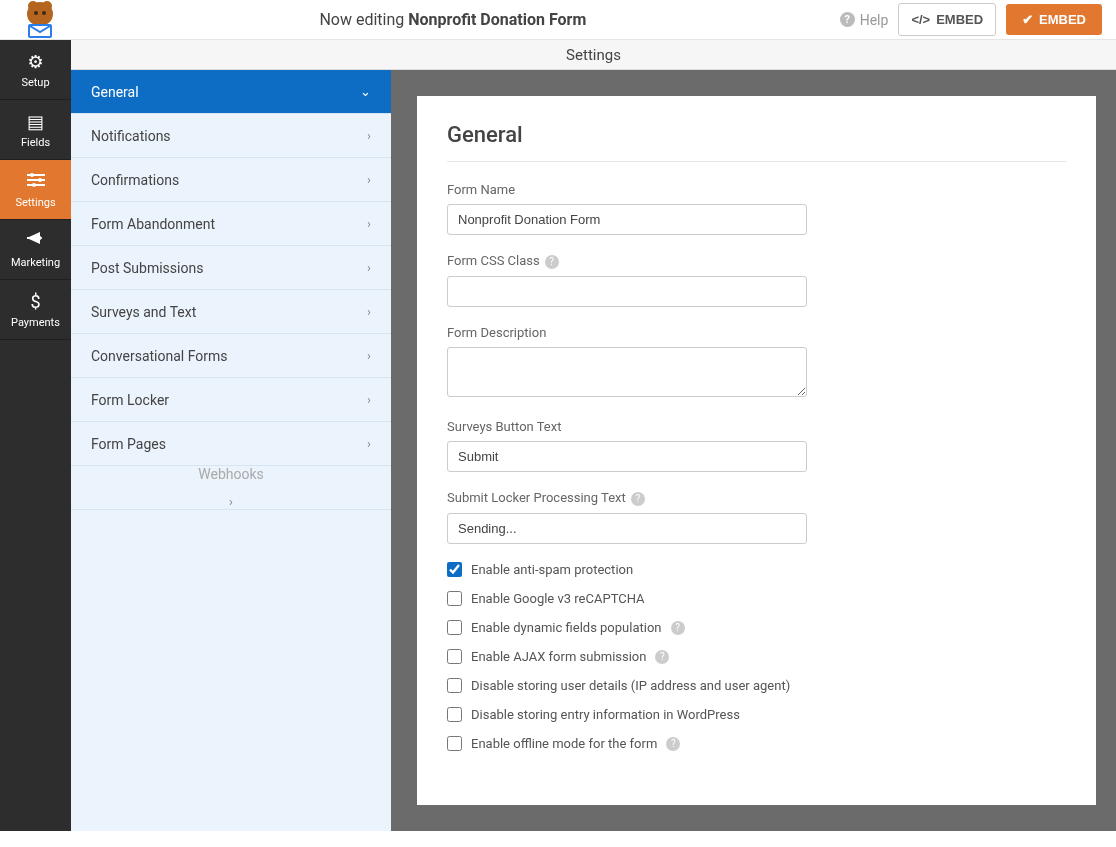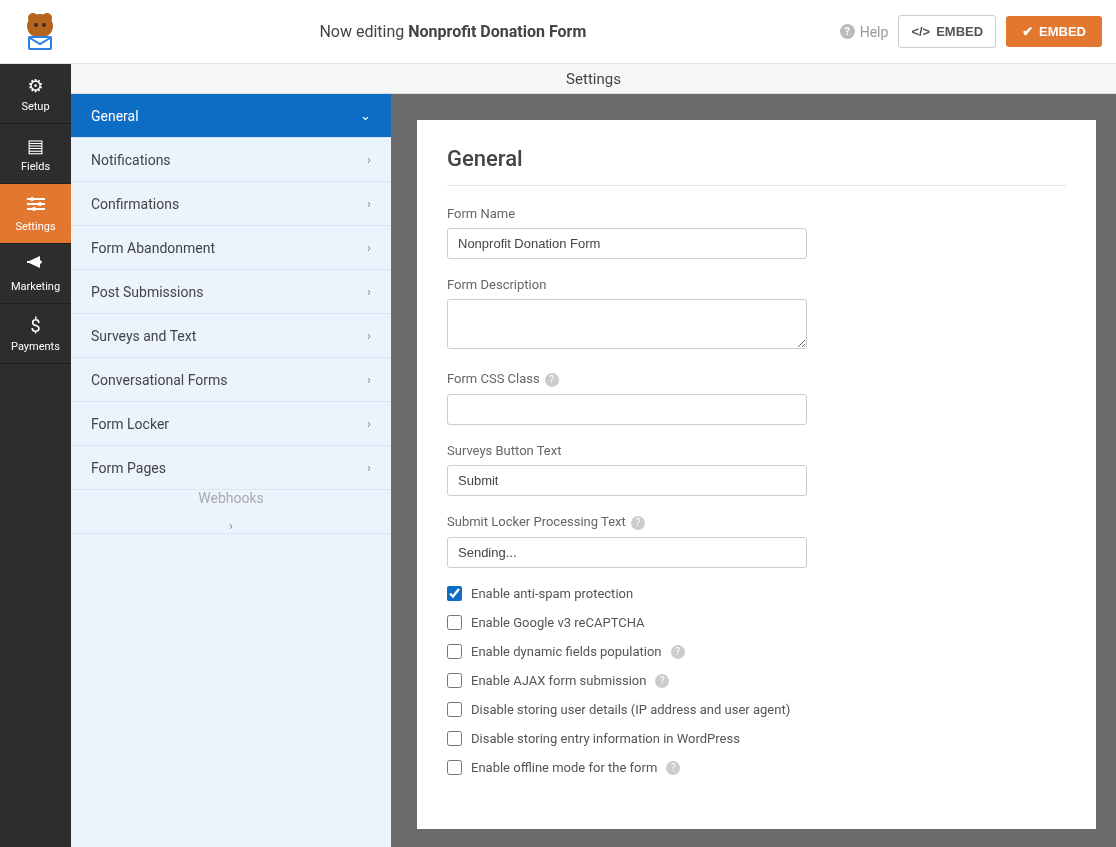--- a/index.html
+++ b/index.html
@@ -1,18 +1,18 @@
 <!DOCTYPE html>
 <html><head>
 <meta charset="utf-8">
 <style>
 * { box-sizing: border-box; margin: 0; padding: 0; }
 body { font-family: -apple-system, BlinkMacSystemFont, "Segoe UI", Roboto, Arial, sans-serif; background: #fff; width: 1116px; height: 847px; overflow: hidden; }
 
-.topbar { height: 64px; border-bottom: 1px solid #e5e5e5; display: flex; align-items: center; padding: 17px 14px; }
+.topbar { height: 40px; border-bottom: 1px solid #e5e5e5; display: flex; align-items: center; padding: 17px 14px; }
 .logo { width: 52px; height: 44px; display:flex; align-items:center; justify-content:center; }
 .top-center { flex: 1; text-align: center; color: #444; font-size: 16px; }
 .top-center .bold { font-weight: 700; }
 .top-right { display: flex; align-items: center; gap: 10px; }
 .help { color: #999; font-size: 14px; display:flex; align-items:center; gap:5px; cursor:pointer; }
 .help .qicon { width:15px; height:15px; border-radius:50%; background:#bbb; color:#fff; font-size:11px; display:flex; align-items:center; justify-content:center; font-weight:700; }
 .btn-embed { border:1px solid #ccc; background:#fff; color:#555; padding:8px 12px; font-size:13px; font-weight:600; cursor:pointer; display:flex; align-items:center; gap:6px; border-radius:3px; }
 .btn-save { background:#e27730; color:#fff; border:none; padding:8px 16px; font-size:13px; font-weight:700; cursor:pointer; display:flex; align-items:center; gap:6px; border-radius:3px; }
 .check { font-size:13px; }
 
@@ -167,30 +167,30 @@
       <div class="content-area">
         <div class="card">
           <h2>General</h2>
 
           <div class="field">
             <label>Form Name</label>
             <input type="text" value="Nonprofit Donation Form" style="">
           </div>
 
           <div class="field">
+            <label><span>Form CSS Class</span><span class="qmark">?</span></label>
+            <input type="text" value="" style="">
+          </div>
+
+          <div class="field">
             <label>Form Description</label>
             <textarea style=""></textarea>
           </div>
 
           <div class="field">
-            <label><span>Form CSS Class</span><span class="qmark">?</span></label>
-            <input type="text" value="" style="">
-          </div>
-
-          <div class="field">
             <label>Surveys Button Text</label>
             <input type="text" value="Submit" style="">
           </div>
 
           <div class="field">
             <label><span>Submit Locker Processing Text</span><span class="qmark">?</span></label>
             <input type="text" value="Sending..." style="">
           </div>
 
 

